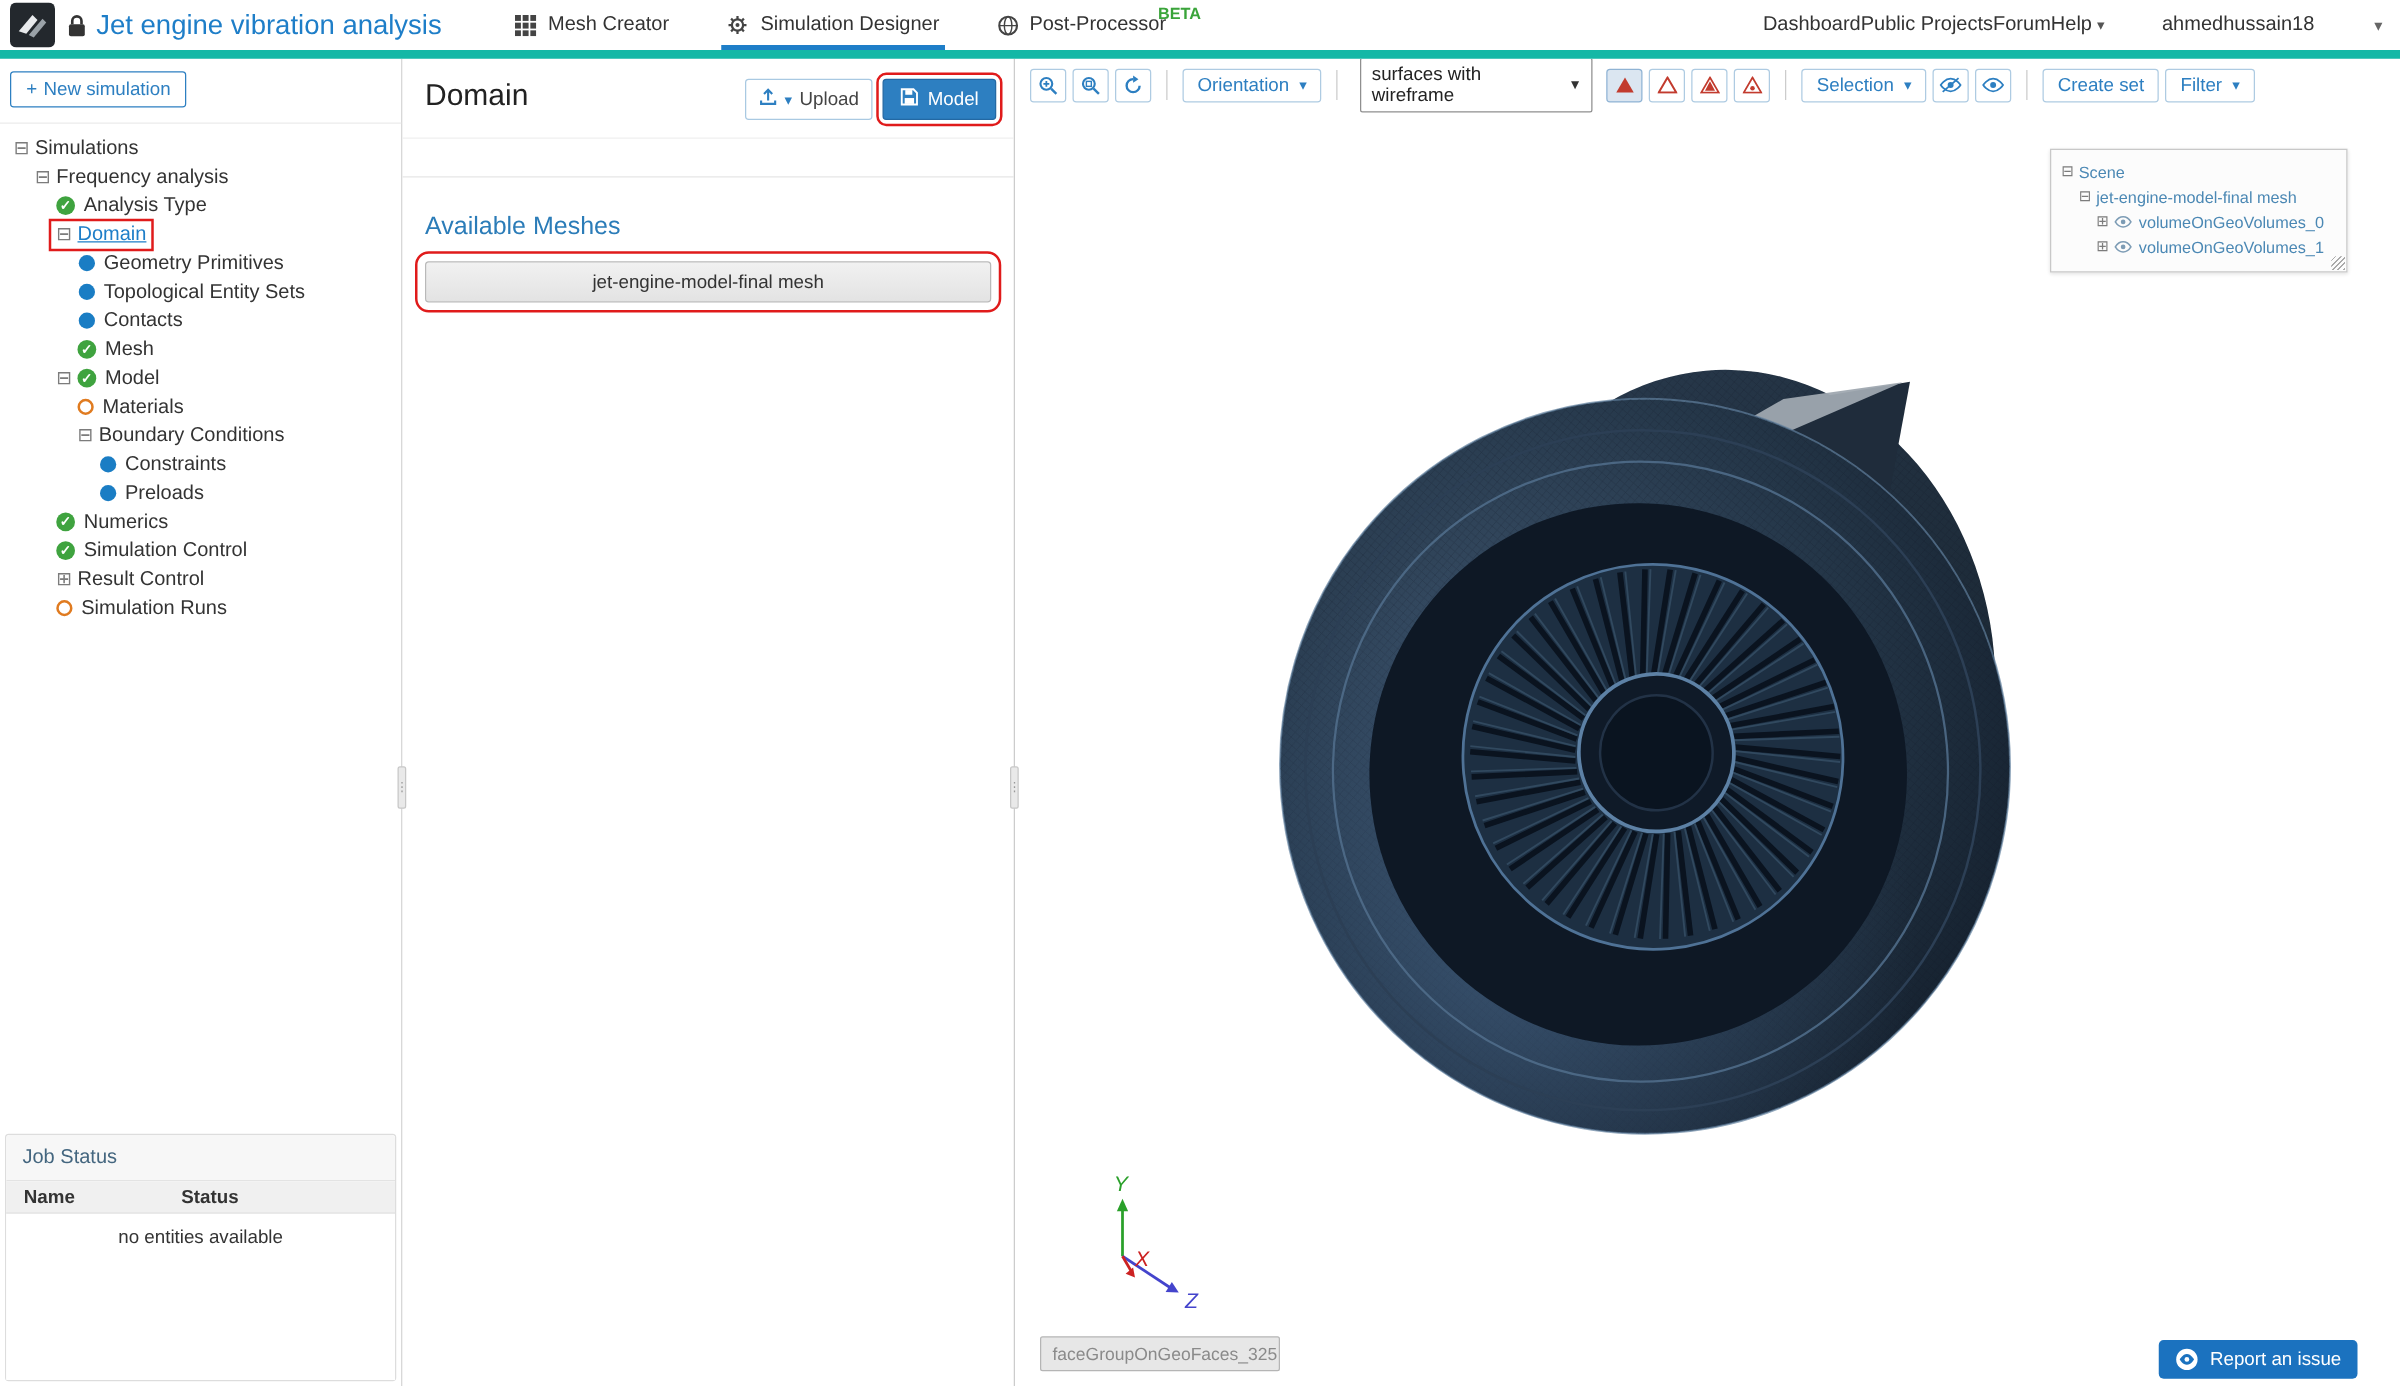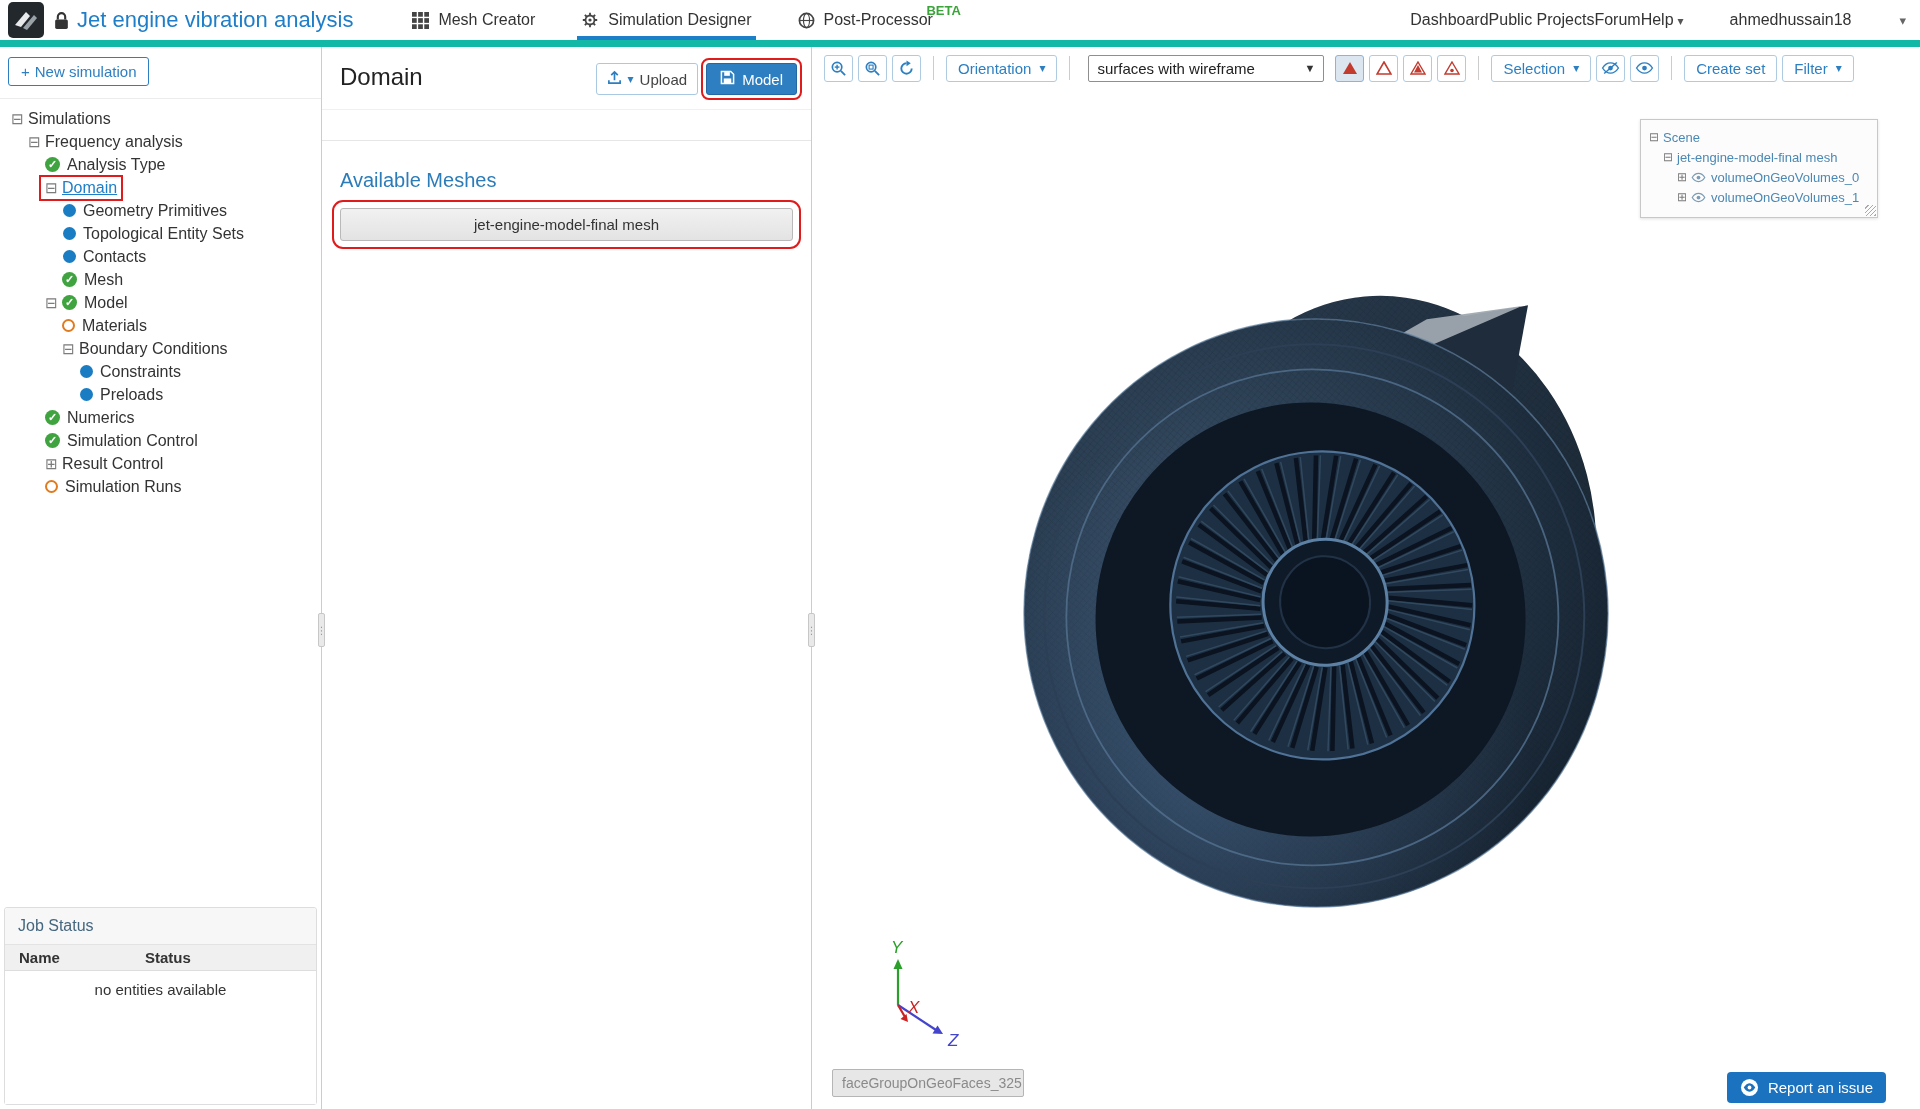--- a/index.html
+++ b/index.html
@@ -78,21 +78,21 @@
   .engine-svg { position:absolute; inset:0; width:100%; height:100%; }
   .vp-toolbar { position:absolute; top:0; left:0; right:0; height:42px; display:flex; align-items:center;
                 gap:5px; padding:0 12px; background:#fff; z-index:5; }
   .icon-btn { width:29px; height:27px; border:1px solid #aecbe2; background:#fff; color:#2d7fc1;
               border-radius:3px; display:inline-flex; align-items:center; justify-content:center; cursor:pointer; }
   .icon-btn.pressed { background:#dbe6f1; border-color:#8fb3d4; }
   .tb-sep { width:1px; height:24px; background:#ccc; margin:0 7px; }
   .text-btn { display:inline-flex; align-items:center; gap:8px; border:1px solid #aecbe2; background:#fff;
               color:#2d7fc1; border-radius:3px; padding:4px 11px; font-size:15px; cursor:pointer; white-space:nowrap; }
   .text-btn .caret { font-size:12px; }
-  .select-box { display:inline-flex; align-items:center; justify-content:space-between; width:236px;
+  .select-box { display:inline-flex; align-items:center; justify-content:space-between; width:186px;
                 border:1px solid #8f8f8f; background:#fff; color:#222; border-radius:2px;
                 padding:4px 8px; font-size:15px; cursor:pointer; margin:0 6px; }
   .select-box .caret { font-size:11px; color:#333; }
 
   .scene-panel { position:absolute; top:72px; right:42px; width:238px; background:#fcfcfc;
                  border:1px solid #c8c8c8; box-shadow:0 1px 3px rgba(0,0,0,.12); padding:7px 8px 10px;
                  font-size:13px; color:#4b88b4; z-index:6; }
   .sp-row { display:flex; align-items:center; height:20px; white-space:nowrap; overflow:hidden; }
   .sp-expander { width:14px; flex:0 0 14px; color:#7c7c7c; font-size:12px; cursor:pointer; }
   .sp-eye { margin-right:5px; color:#7d9cb5; display:inline-flex; cursor:pointer; }

